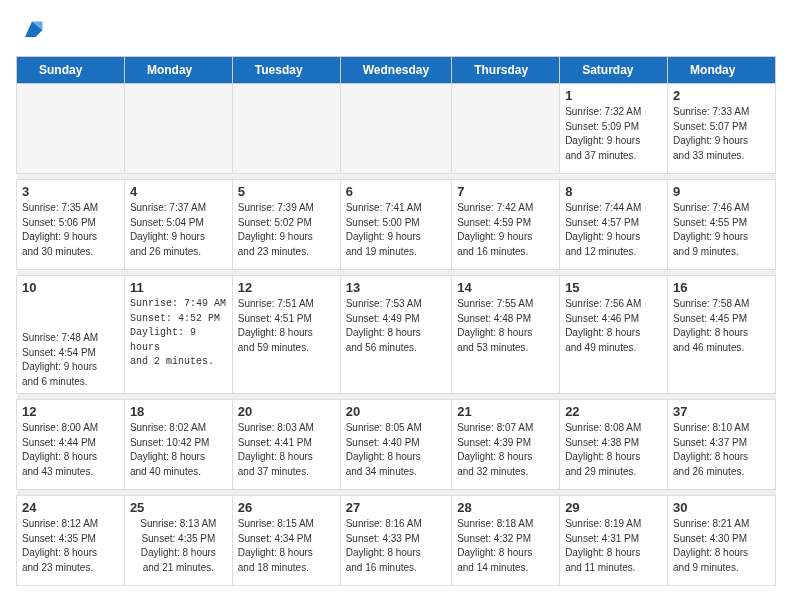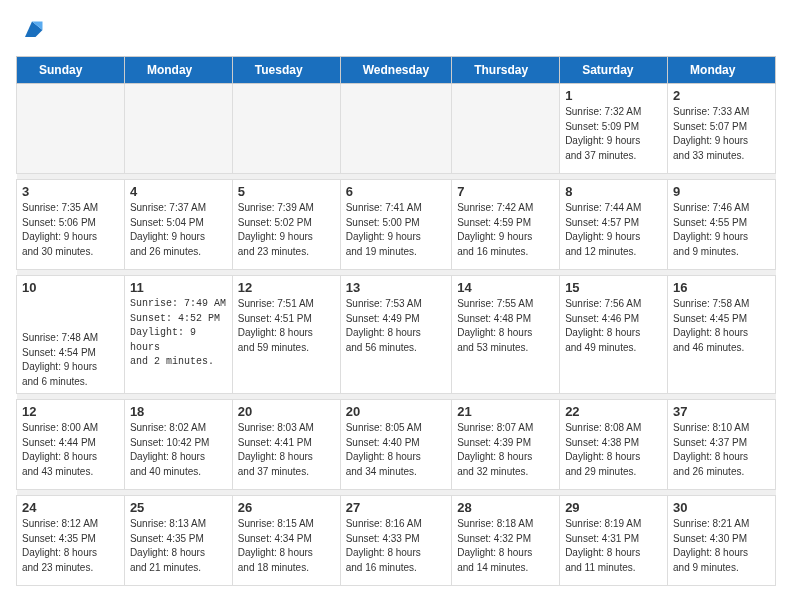--- a/index.html
+++ b/index.html
@@ -314,21 +314,21 @@
       <tr>
         <td>
           <span class="day-number">24</span>
           <div class="day-info" style="white-space: pre-line;">Sunrise: 8:12 AM
 Sunset: 4:35 PM
 Daylight: 8 hours
 and 23 minutes.</div>
         </td>
         <td>
           <span class="day-number">25</span>
-          <div class="day-info" style="white-space: pre-line;">Sunrise: 8:13 AM
+          <div class="day-info" style="white-space: pre-line; text-align: center;">Sunrise: 8:13 AM
 Sunset: 4:35 PM
 Daylight: 8 hours
 and 21 minutes.</div>
         </td>
         <td>
           <span class="day-number">26</span>
           <div class="day-info" style="white-space: pre-line;">Sunrise: 8:15 AM
 Sunset: 4:34 PM
 Daylight: 8 hours
 and 18 minutes.</div>

